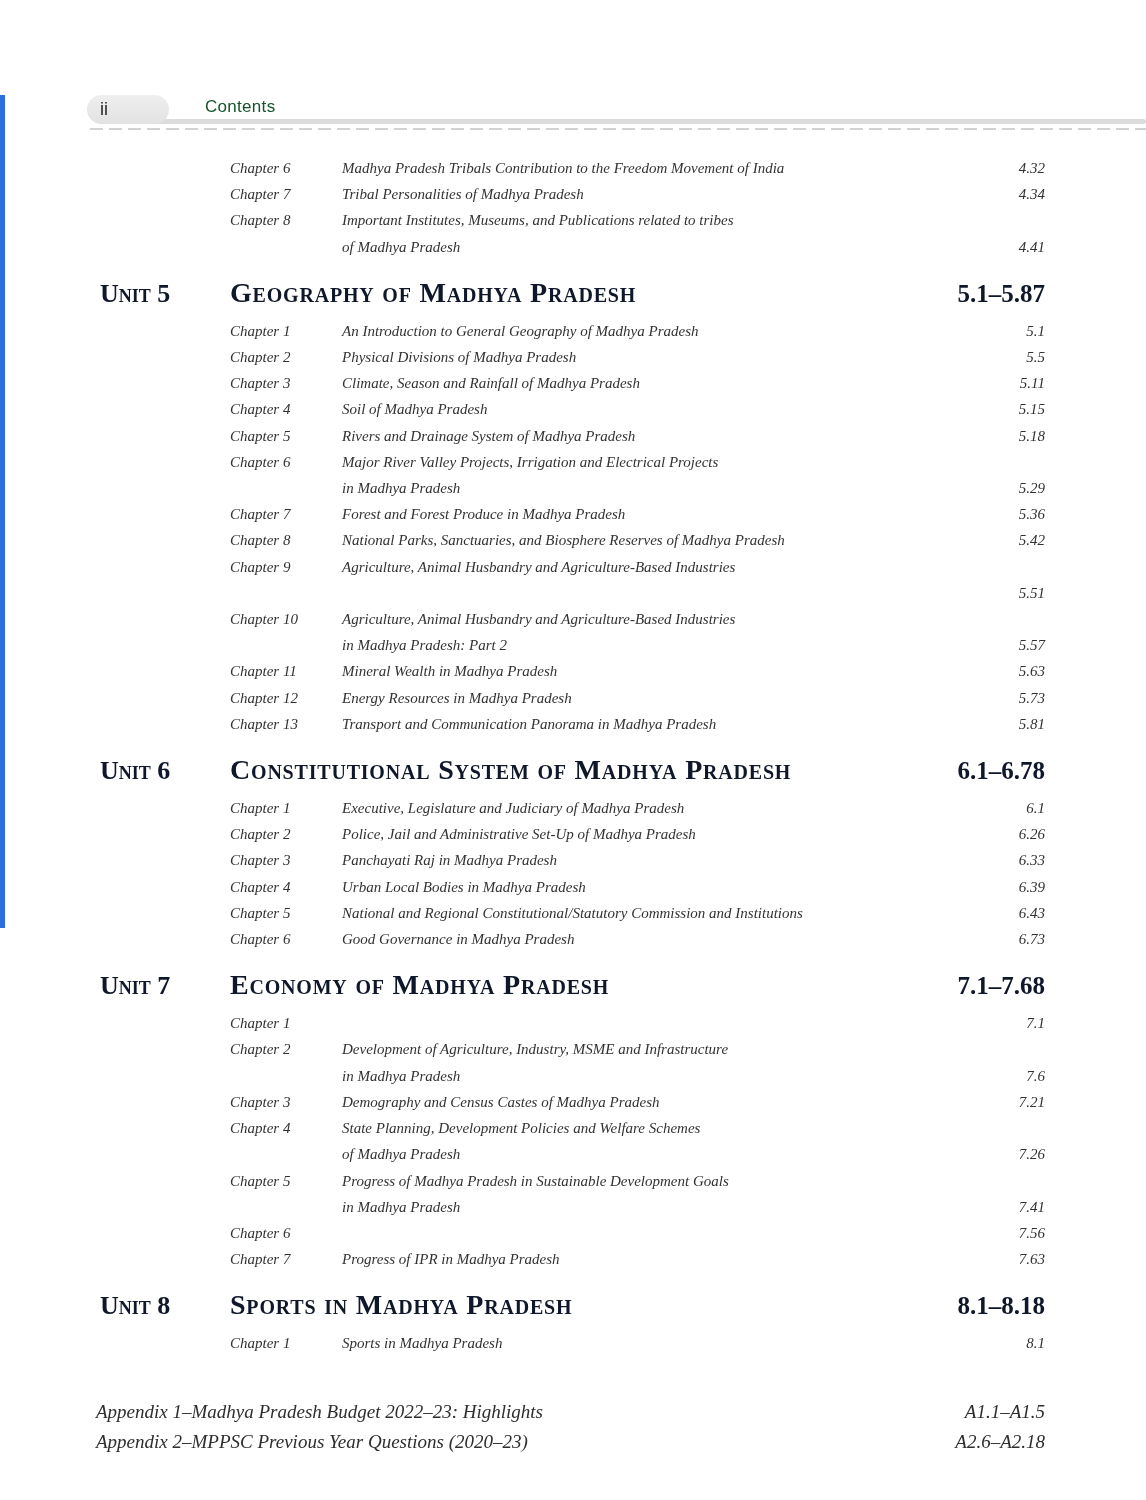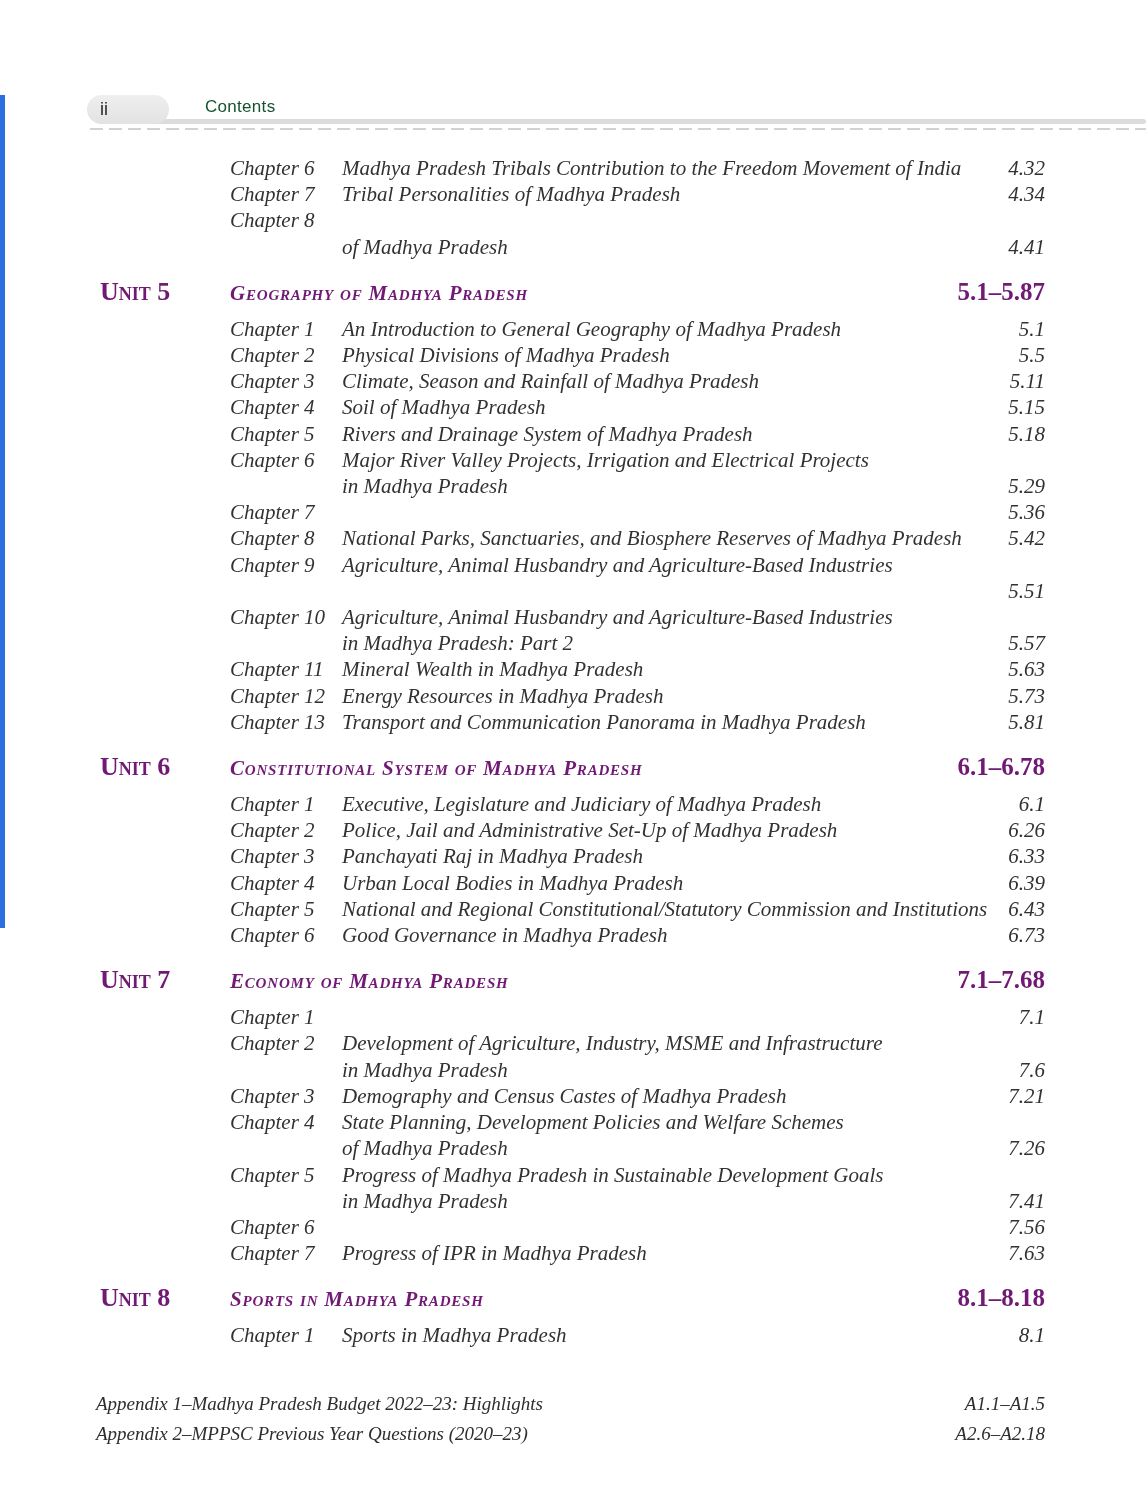--- a/index.html
+++ b/index.html
@@ -38,30 +38,30 @@
     font-family: "Liberation Sans", sans-serif;
     font-size: 17px; color: #14532d; letter-spacing: 0.3px;
   }
 
   
   .toc { padding: 16px 101px 0 100px; }
 
   .unit-head {
     display: flex; align-items: baseline;
     margin: 17px 0 9px 0;
-    font-weight: 700; color: #701a75;
+    font-weight: 700; color: #0f172a;
   }
   .unit-label  { flex: none; width: 130px; font-size: 26px; font-variant: small-caps; }
-  .unit-title  { flex: 1 1 auto; font-size: 21px; font-variant: small-caps; letter-spacing: 0.8px; font-style: italic; }
+  .unit-title  { flex: 1 1 auto; font-size: 28px; font-variant: small-caps; letter-spacing: 0.8px; }
   .unit-pages  { flex: none; margin-left: auto; font-size: 25px; font-family: Liberation Serif, serif; }
 
   .ch-line {
     display: flex; align-items: baseline;
     padding-left: 130px;
-    font-style: italic; font-size: 21px; line-height: 26.2px; color: #323232;
+    font-style: italic; font-size: 15px; line-height: 26.2px; color: #323232;
   }
   .ch-label { flex: none; width: 112px; }
   .ch-text  { flex: 1 1 auto; padding-right: 10px; white-space: nowrap; }
   .ch-page  { flex: none; margin-left: auto; }
 
   
   .appx { padding: 40px 101px 0 96px; }
   .appx-line {
     display: flex; align-items: flex-end;
     font-style: italic; font-size: 19px; line-height: 30px; color: #2e2e2e;
@@ -88,20 +88,21 @@
         <div class="ch-text">Madhya Pradesh Tribals Contribution to the Freedom Movement of India</div>
         <div class="ch-page">4.32</div>
       </div>
       <div class="ch-line">
         <div class="ch-label">Chapter 7</div>
         <div class="ch-text">Tribal Personalities of Madhya Pradesh</div>
         <div class="ch-page">4.34</div>
       </div>
       <div class="ch-line">
         <div class="ch-label">Chapter 8</div>
+        <div class="ch-text">Important Institutes, Museums, and Publications related to tribes</div>
         <div class="ch-page"></div>
       </div>
       <div class="ch-line">
         <div class="ch-label"></div>
         <div class="ch-text">of Madhya Pradesh</div>
         <div class="ch-page">4.41</div>
       </div>
       <div class="unit-head">
         <div class="unit-label">Unit 5</div>
         <div class="unit-title">Geography of Madhya Pradesh</div>
@@ -137,20 +138,21 @@
         <div class="ch-text">Major River Valley Projects, Irrigation and Electrical Projects</div>
         <div class="ch-page"></div>
       </div>
       <div class="ch-line">
         <div class="ch-label"></div>
         <div class="ch-text">in Madhya Pradesh</div>
         <div class="ch-page">5.29</div>
       </div>
       <div class="ch-line">
         <div class="ch-label">Chapter 7</div>
+        <div class="ch-text">Forest and Forest Produce in Madhya Pradesh</div>
         <div class="ch-page">5.36</div>
       </div>
       <div class="ch-line">
         <div class="ch-label">Chapter 8</div>
         <div class="ch-text">National Parks, Sanctuaries, and Biosphere Reserves of Madhya Pradesh</div>
         <div class="ch-page">5.42</div>
       </div>
       <div class="ch-line">
         <div class="ch-label">Chapter 9</div>
         <div class="ch-text">Agriculture, Animal Husbandry and Agriculture-Based Industries</div>

